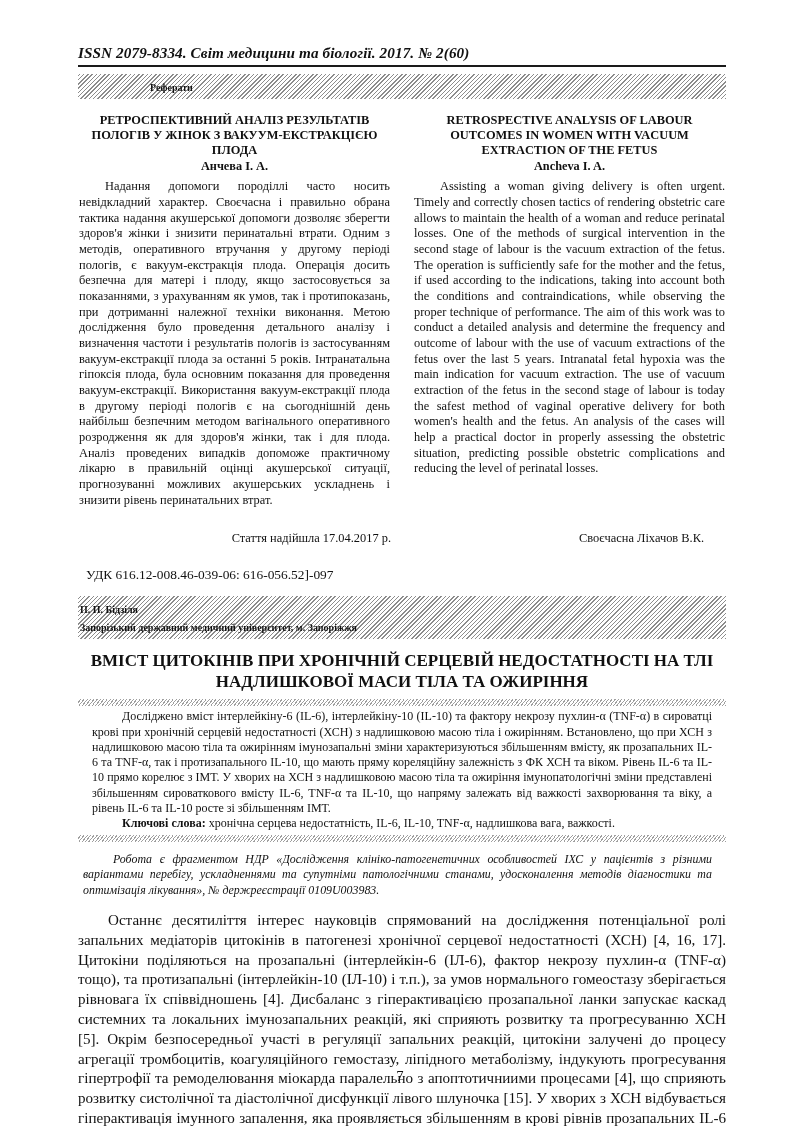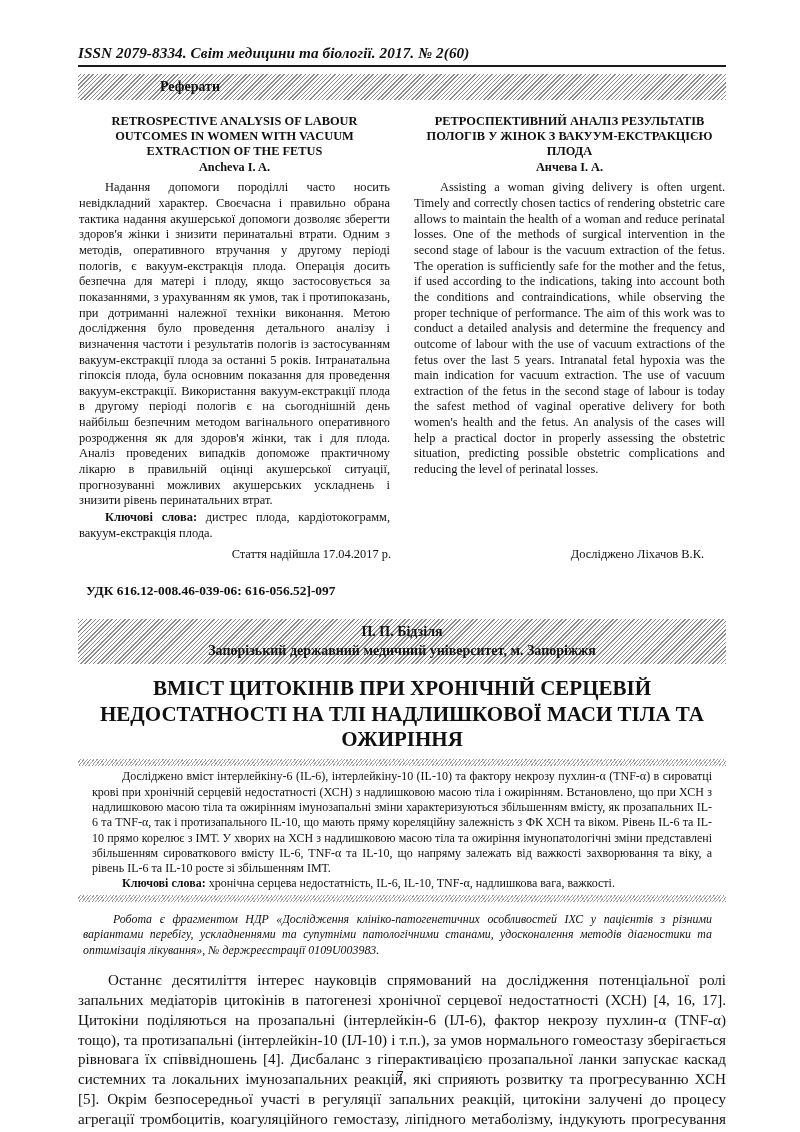--- a/index.html
+++ b/index.html
@@ -52,27 +52,26 @@
         #ffffff 1px, #ffffff 3px);
     background-color: #ffffff;
     padding: 3px 0 4px 0;
     box-sizing: border-box;
   }
   .band-left {
     text-align: left;
     padding-left: 70px;
   }
   .band-center {
-    text-align: center;
   }
   .band span.bandtext {
     font-weight: bold;
-    font-size: 14px;
+    font-size: 10px;
     color: #111;
-    padding: 0 12px;
+    padding: 0 2px;
     line-height: 1.28;
   }
   .band-title {
     margin-bottom: 9px;
   }
 
   
   .art-title {
     text-align: center;
     font-weight: bold;
@@ -105,44 +104,44 @@
     line-height: 1.262;
     hyphens: none;
   }
   .kw {
     font-weight: bold;
   }
 
   .sig-right {
     text-align: right;
     font-size: 12.4px;
-    margin-top: 1px;
+    margin-top: 18px;
   }
   .sig-row {
     display: flex;
     margin-top: 4px;
   }
   .sig-row .col {
     width: 313px;
   }
 
   
   .udc {
-    font-weight: bold;
+    font-weight: normal;
     font-size: 13.4px;
     margin-top: 21px;
-    margin-bottom: 20px;
+    margin-bottom: 13px;
     padding-left: 8px;
   }
 
   
   .art2-title {
     text-align: center;
     font-weight: bold;
-    font-size: 21px;
+    font-size: 17px;
     line-height: 1.21;
     margin-top: 12px;
     margin-bottom: 7px;
     text-transform: uppercase;
   }
 
   .wavy {
     height: 7px;
     background-image:
       repeating-linear-gradient(
@@ -201,45 +200,44 @@
 
     <div class="running-head">ISSN 2079-8334. Світ медицини та біології. 2017. № 2(60)</div>
     <div class="rule"></div>
 
     <div class="band band-left">
       <span class="bandtext">Реферати</span>
     </div>
 
     <div class="two-col">
       <div class="col">
+        <div class="art-title">РЕТРОСПЕКТИВНИЙ АНАЛІЗ РЕЗУЛЬТАТІВ ПОЛОГІВ У ЖІНОК З ВАКУУМ-ЕКСТРАКЦІЄЮ ПЛОДА</div>
+        <div class="art-author">Анчева І. А.</div>
+      </div>
+      <div class="col">
         <div class="art-title">RETROSPECTIVE ANALYSIS OF LABOUR OUTCOMES IN WOMEN WITH VACUUM EXTRACTION OF THE FETUS</div>
         <div class="art-author">Ancheva I. A.</div>
       </div>
-      <div class="col">
-        <div class="art-title">РЕТРОСПЕКТИВНИЙ АНАЛІЗ РЕЗУЛЬТАТІВ ПОЛОГІВ У ЖІНОК З ВАКУУМ-ЕКСТРАКЦІЄЮ ПЛОДА</div>
-        <div class="art-author">Анчева І. А.</div>
-      </div>
     </div>
 
     <div class="two-col">
       <div class="col">
         <p>Надання допомоги породіллі часто носить невідкладний характер. Своєчасна і правильно обрана тактика надання акушерської допомоги дозволяє зберегти здоров'я жінки і знизити перинатальні втрати. Одним з методів, оперативного втручання у другому періоді пологів, є вакуум-екстракція плода. Операція досить безпечна для матері і плоду, якщо застосовується за показаннями, з урахуванням як умов, так і протипоказань, при дотриманні належної техніки виконання. Метою дослідження було проведення детального аналізу і визначення частоти і результатів пологів із застосуванням вакуум-екстракції плода за останні 5 років. Інтранатальна гіпоксія плода, була основним показання для проведення вакуум-екстракції. Використання вакуум-екстракції плода в другому періоді пологів є на сьогоднішній день найбільш безпечним методом вагінального оперативного розродження як для здоров'я жінки, так і для плода. Аналіз проведених випадків допоможе практичному лікарю в правильній оцінці акушерської ситуації, прогнозуванні можливих акушерських ускладнень і знизити рівень перинатальних втрат.</p>
-        <p><span class="kw">Ключові слова:</span> <span>дистрес плода, кардіотокограмм, вакуум-екстракція плода.</span></p>
       </div>
       <div class="col">
         <p>Assisting a woman giving delivery is often urgent. Timely and correctly chosen tactics of rendering obstetric care allows to maintain the health of a woman and reduce perinatal losses. One of the methods of surgical intervention in the second stage of labour is the vacuum extraction of the fetus. The operation is sufficiently safe for the mother and the fetus, if used according to the indications, taking into account both the conditions and contraindications, while observing the proper technique of performance. The aim of this work was to conduct a detailed analysis and determine the frequency and outcome of labour with the use of vacuum extractions of the fetus over the last 5 years. Intranatal fetal hypoxia was the main indication for vacuum extraction. The use of vacuum extraction of the fetus in the second stage of labour is today the safest method of vaginal operative delivery for both women's health and the fetus. An analysis of the cases will help a practical doctor in properly assessing the obstetric situation, predicting possible obstetric complications and reducing the level of perinatal losses.</p>
       </div>
     </div>
 
     <div class="sig-row">
       <div class="col">
         <div class="sig-right">Стаття надійшла 17.04.2017 р.</div>
       </div>
       <div class="col">
-        <div class="sig-right">Досліджено Ліхачов В.К.</div>
+        <div class="sig-right">Своєчасна Ліхачов В.К.</div>
       </div>
     </div>
 
     <div class="udc">УДК 616.12-008.46-039-06: 616-056.52]-097</div>
 
     <div class="band band-center band-title">
       <div><span class="bandtext">П. П. Бідзіля</span></div>
       <div><span class="bandtext">Запорізький державний медичний університет, м. Запоріжжя</span></div>
     </div>
 

